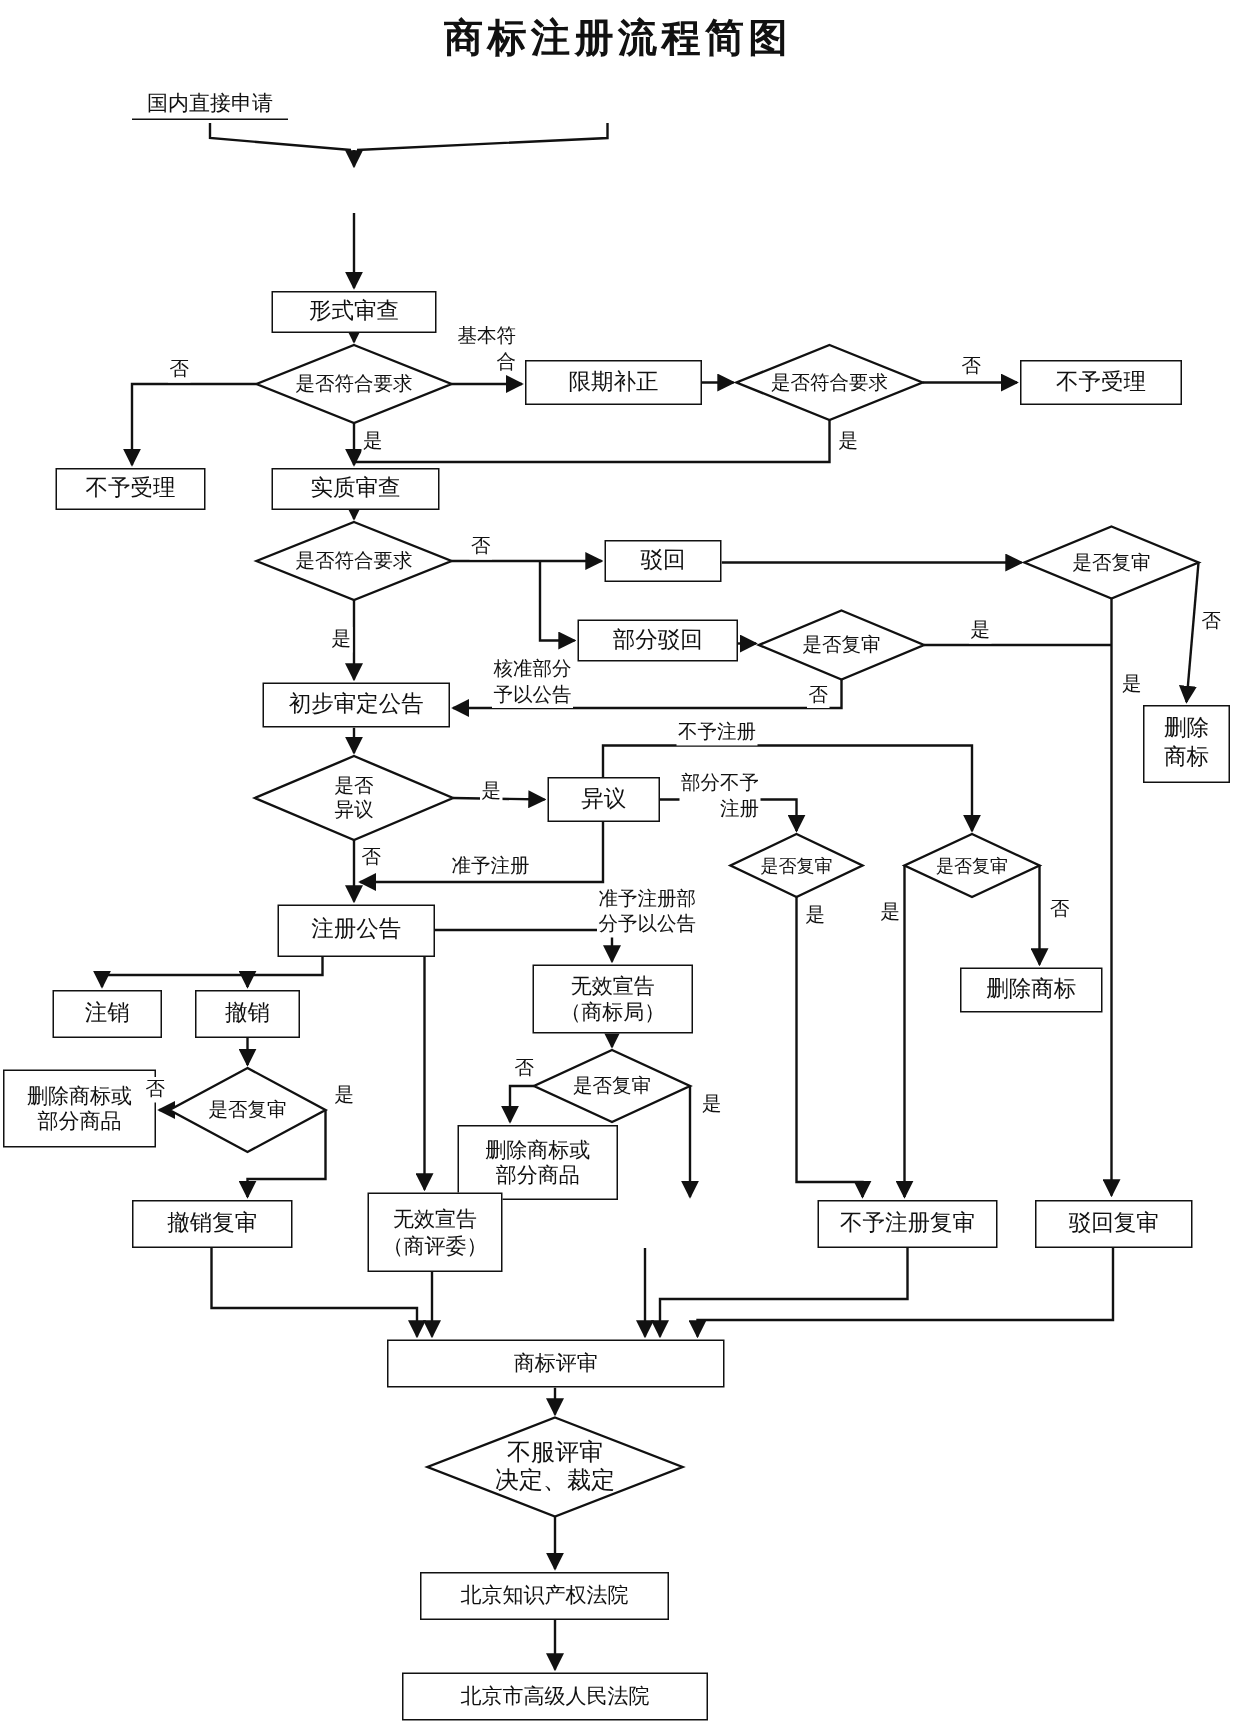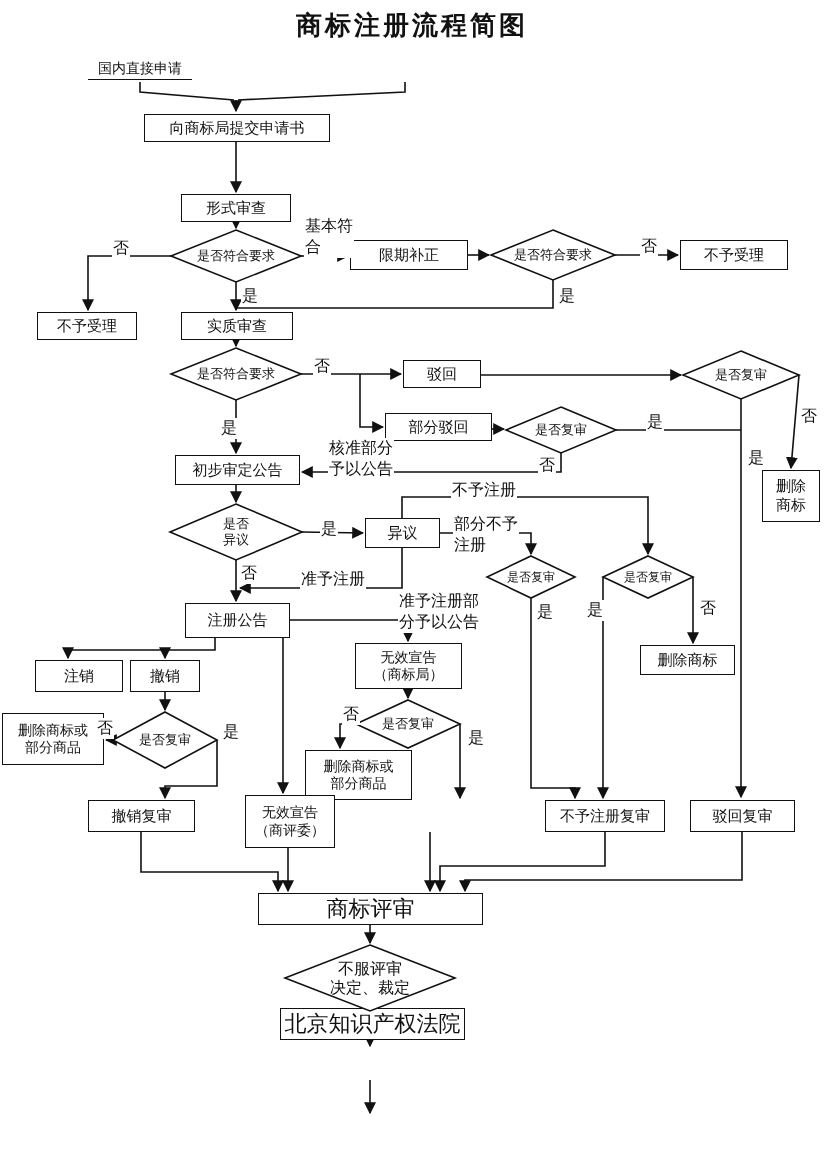--- a/index.html
+++ b/index.html
@@ -6,28 +6,28 @@
   html,body{background:#fff}
   #canvas{position:relative;width:824px;height:1155px;background:#fff;overflow:hidden;
           font-family:Liberation Sans, sans-serif;color:#111}
   #title{position:absolute;top:8px;left:0;width:100%;text-align:center;
          font-size:26px;font-weight:bold;letter-spacing:3px}
   #lines{position:absolute;left:0;top:0;width:824px;height:1155px}
   #lines polyline{fill:none;stroke:#111;stroke-width:1.6}
   .src{position:absolute;font-size:14px;text-align:center;border-bottom:1.5px solid #111;padding:0 2px 1px}
   .box{position:absolute;border:1.6px solid #111;background:#fff;display:flex;align-items:center;
        justify-content:center;text-align:center;font-size:15px;line-height:1.25;white-space:pre-line}
-  .box.big{font-size:22px}
+  .box.big{font-size:14px}
   .diamond{position:absolute}
   .diamond svg{position:absolute;left:0;top:0;width:100%;height:100%;overflow:visible;display:block}
   .diamond polygon{fill:#fff;stroke:#111;stroke-width:1.6;vector-effect:non-scaling-stroke}
   .dtext{position:absolute;left:0;top:0;right:0;bottom:0;display:flex;align-items:center;justify-content:center;
          text-align:center;font-size:13px;line-height:1.2;white-space:pre-line}
   .diamond.small .dtext{font-size:12px}
-  .elbl{position:absolute;font-size:16px;line-height:1.3;white-space:pre-line;text-align:left;
+  .elbl{position:absolute;font-size:13px;line-height:1.3;white-space:pre-line;text-align:right;
         background:#fff;padding:0 1px}
 </style>
 </head>
 <body>
 
 <div id="canvas">
 
   <svg id="lines" xmlns="http://www.w3.org/2000/svg">
     <defs>
       <marker id="arr" viewBox="0 0 10 10" refX="9" refY="5" markerWidth="7.5" markerHeight="7.5" orient="auto-start-reverse">
@@ -81,49 +81,49 @@
     <polyline points="742,832 742,880 465,880 465,891" marker-end="url(#arr)"></polyline>
     <polyline points="370,925 370,943" marker-end="url(#arr)"></polyline>
     <polyline points="370,1011 370,1046" marker-end="url(#arr)"></polyline>
     <polyline points="370,1080 370,1113" marker-end="url(#arr)"></polyline>
   </svg>
 
   <div id="title">商标注册流程简图</div>
 
   <div class="src" style="left:88px;top:60px;width:104px">国内直接申请</div>
 
-  <div class="box" style="left:144px;top:114px;width:186px;height:28px">向商标局提交申请书</div>
   <div class="box" style="left:181px;top:194px;width:110px;height:28px">形式审查</div>
   <div class="box" style="left:37px;top:312px;width:100px;height:28px">不予受理</div>
   <div class="box" style="left:350px;top:240px;width:118px;height:30px">限期补正</div>
   <div class="box" style="left:680px;top:240px;width:108px;height:30px">不予受理</div>
   <div class="box" style="left:181px;top:312px;width:112px;height:28px">实质审查</div>
   <div class="box" style="left:403px;top:360px;width:78px;height:28px">驳回</div>
   <div class="box" style="left:385px;top:413px;width:107px;height:28px">部分驳回</div>
   <div class="box" style="left:762px;top:470px;width:58px;height:52px">删除
 商标</div>
   <div class="box" style="left:175px;top:455px;width:125px;height:30px">初步审定公告</div>
   <div class="box" style="left:365px;top:518px;width:75px;height:30px">异议</div>
   <div class="box" style="left:640px;top:645px;width:95px;height:30px">删除商标</div>
   <div class="box" style="left:185px;top:603px;width:105px;height:35px">注册公告</div>
-  <div class="box" style="left:35px;top:660px;width:88px;height:32px">注销</div>
+  <div class="box" style="left:35px;top:660px;width:73px;height:32px">注销</div>
   <div class="box" style="left:130px;top:660px;width:70px;height:32px">撤销</div>
   <div class="box" style="left:2px;top:713px;width:102px;height:52px;font-size:14px">删除商标或
 部分商品</div>
   <div class="box" style="left:355px;top:643px;width:107px;height:46px;font-size:14px">无效宣告
 （商标局）</div>
   <div class="box" style="left:305px;top:750px;width:107px;height:50px;font-size:14px">删除商标或
 部分商品</div>
   <div class="box" style="left:88px;top:800px;width:107px;height:32px">撤销复审</div>
   <div class="box" style="left:245px;top:795px;width:90px;height:53px;font-size:14px">无效宣告
 （商评委）</div>
   <div class="box" style="left:545px;top:800px;width:120px;height:32px">不予注册复审</div>
   <div class="box" style="left:690px;top:800px;width:105px;height:32px">驳回复审</div>
   <div class="box big" style="left:258px;top:893px;width:225px;height:32px">商标评审</div>
-  <div class="box big" style="left:280px;top:1008px;width:185px;height:32px">北京知识产权法院</div>
+  <div class="box big" style="left:280px;top:1048px;width:166px;height:32px">北京知识产权法院</div>
+  <div class="box big" style="left:268px;top:1115px;width:204px;height:32px">北京市高级人民法院</div>
 
   <div class="diamond" style="left:171px;top:230px;width:130px;height:52px">
     <svg viewBox="0 0 100 100" preserveAspectRatio="none">
         <polygon points="50,0 100,50 50,100 0,50"></polygon>
       </svg>
     <span class="dtext">是否符合要求</span>
   </div>
   <div class="diamond" style="left:491px;top:230px;width:124px;height:50px">
     <svg viewBox="0 0 100 100" preserveAspectRatio="none">
         <polygon points="50,0 100,50 50,100 0,50"></polygon>

